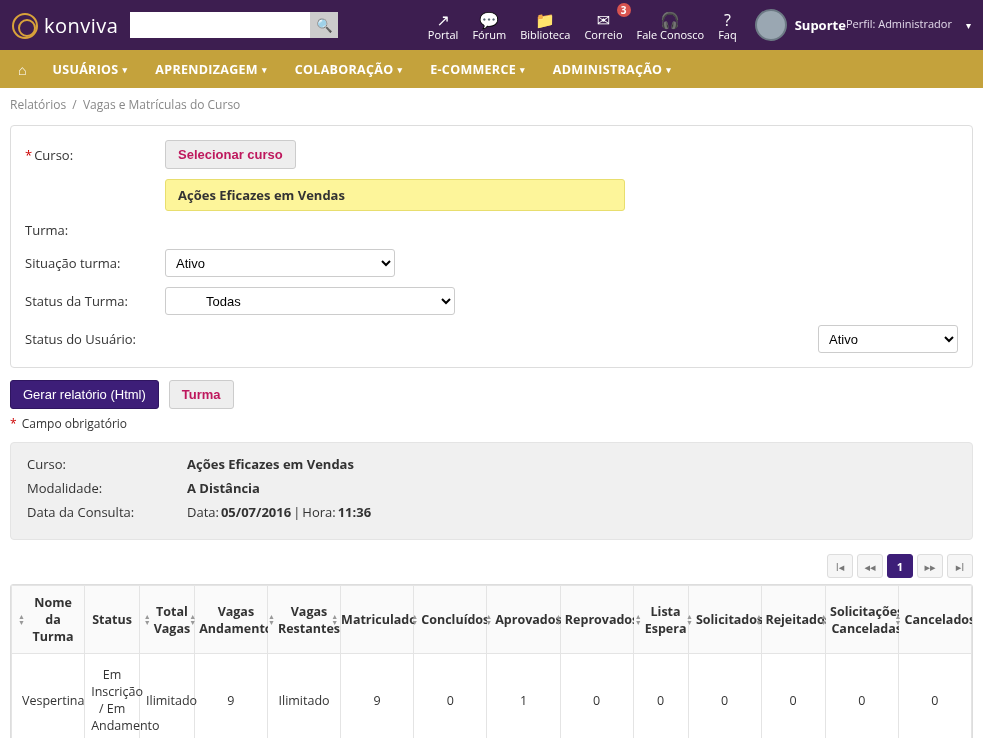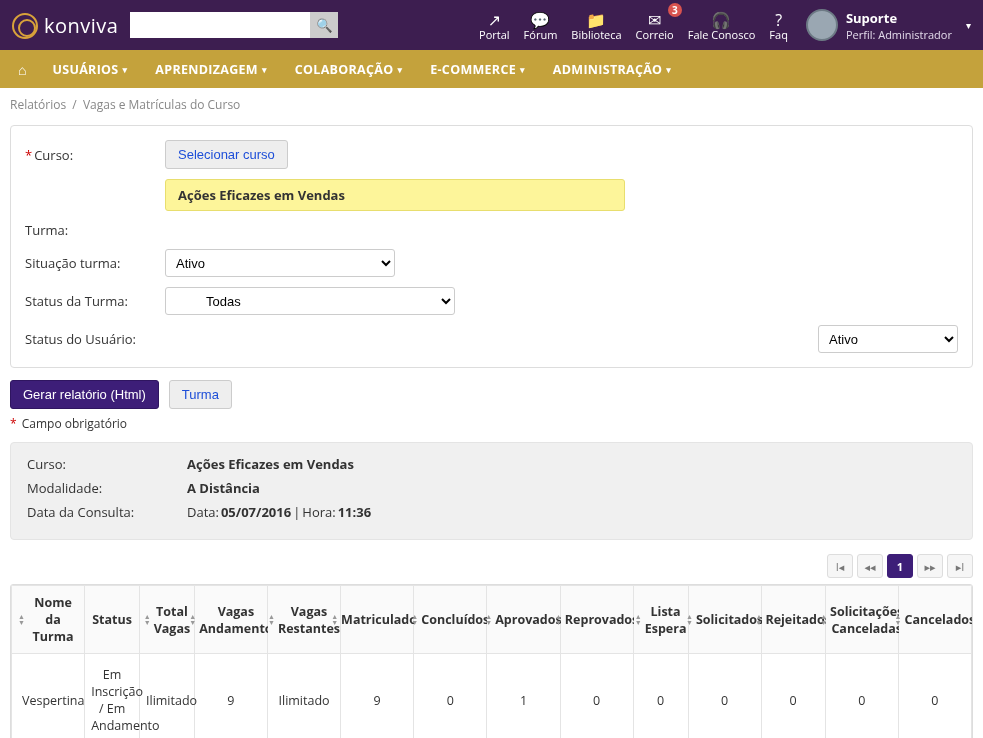--- a/index.html
+++ b/index.html
@@ -14,41 +14,41 @@
 .search-wrap { display: flex; align-items: center; }
 .search-input { width: 180px; height: 26px; border: none; padding: 0 6px; font-size: 12px; background:#fff; }
 .search-btn { width: 28px; height: 26px; background: #ccc; border: none; display: flex; align-items: center; justify-content: center; cursor: pointer; }
 .spacer { flex: 1; }
 .nav-icons { display: flex; gap: 14px; align-items: center; }
 .nav-icon-item { display: flex; flex-direction: column; align-items: center; font-size: 11px; cursor: pointer; position: relative; }
 .nav-icon-glyph { font-size: 16px; height: 18px; }
 .badge { position: absolute; top: -6px; right: -8px; background: #d9534f; color: #fff; border-radius: 8px; font-size: 10px; padding: 0 4px; font-weight: bold; }
 .user-block { display: flex; align-items: center; margin-left: 18px; gap: 8px; cursor:pointer; }
 .avatar { width: 32px; height: 32px; border-radius: 50%; background: #9aa7b2; border: 2px solid #6d7a85; }
-.user-text { display: flex; flex-direction: column; }
+.user-text { display: flex; flex-direction: row; }
 .user-name { font-weight: bold; font-size: 13px; }
 .user-role { font-size: 11px; color: #e2d9ea; }
 .caret-down { margin-left: 6px; font-size: 10px; }
 
 
 .menu-bar { background: #c4a23c; height: 38px; display: flex; align-items: center; padding: 0 8px; gap: 4px; }
 .menu-home { color: #fff; font-size: 14px; padding: 0 10px; cursor:pointer; }
 .menu-item { color: #fff; font-weight: bold; font-size: 12.5px; padding: 0 12px; display: flex; align-items: center; gap: 4px; cursor: pointer; letter-spacing: 0.3px; }
 .menu-item .chev { font-size: 9px; }
 
 
 .breadcrumb { padding: 8px 10px; font-size: 12px; color: #888; }
 .breadcrumb .sep { margin: 0 3px; }
 
 
 .panel { border: 1px solid #ddd; border-radius: 4px; margin: 4px 10px 10px 10px; padding: 14px 14px; }
 .form-row { display: flex; align-items: center; margin-bottom: 10px; }
 .form-row .label { width: 140px; font-size: 13px; color: #333; }
 .req { color: #c00; margin-right:2px; }
-.btn { background: #eee; border: 1px solid #ccc; border-radius: 3px; padding: 6px 12px; font-size: 13px; cursor: pointer; color:#1d4ed8; }
+.btn { background: #eee; border: 1px solid #ccc; border-radius: 3px; padding: 6px 12px; font-size: 13px; cursor: pointer; color:#be185d;font-weight:bold; }
 .btn-primary { background: #3d1e78; color: #fff; border-color: #2f1560; font-weight: 500; }
 .course-chip { background: #fdf59a; border: 1px solid #e8de6e; border-radius: 3px; padding: 6px 12px; width: 460px; font-weight: bold; font-size: 13px; }
 select { border: 1px solid #ccc; border-radius: 3px; padding: 4px 6px; height: 28px; font-size: 13px; background:#fff; }
 .select-md { width: 230px; }
 .select-lg { width: 290px; padding-left: 36px; }
 .select-sm { width: 140px; }
 
 .action-row { margin: 12px 10px 6px 10px; display: flex; gap: 10px; }
 .required-note { margin: 6px 10px 10px 10px; font-size: 12px; }
 

